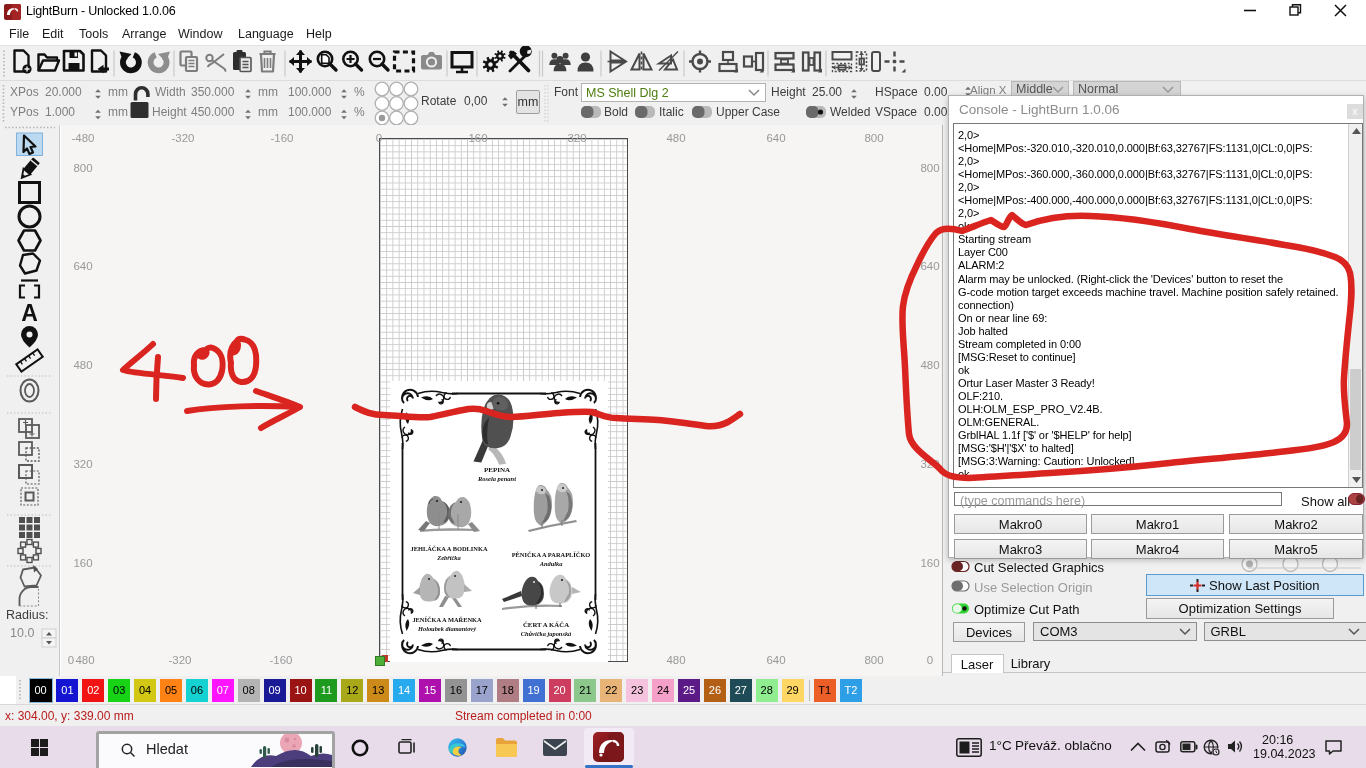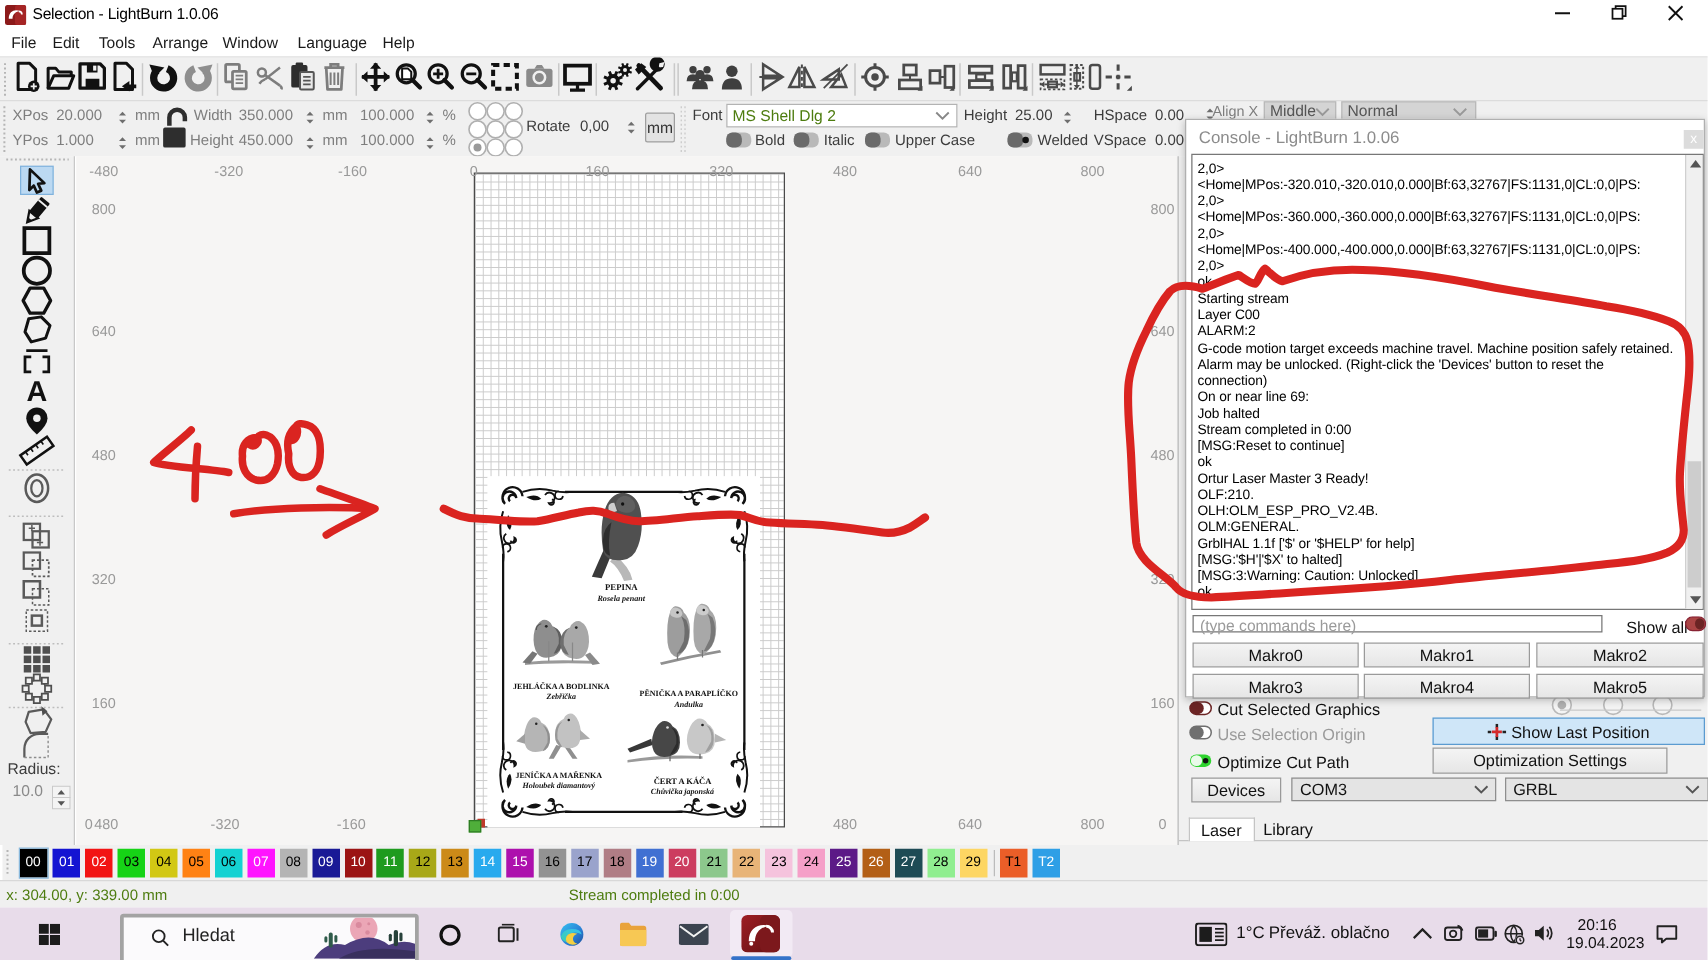--- a/index.html
+++ b/index.html
@@ -7,41 +7,41 @@
 #menubar{position:absolute;left:0;top:24px;width:1366px;height:21px;background:#fff;font-size:12.5px;color:#1a1a1a}
 .mi{position:absolute;top:3px}
 #tb1{position:absolute;left:0;top:45px;width:1366px;height:35px;background:#f0f0f0;border-top:1px solid #e3e3e3}
 #tb2{position:absolute;left:0;top:80px;width:1366px;height:45px;background:#f0f0f0;border-top:1px solid #dcdcdc}
 #leftpanel{position:absolute;left:0;top:125px;width:60px;height:551px;background:#f0f0f0;border-right:1px solid #c8c8c8}
 #canvas{position:absolute;left:61px;top:125px;width:881px;height:551px;background:#f6f5f4;overflow:hidden}
 #dock{position:absolute;left:942px;top:125px;width:424px;height:579px;background:#f0f0f0;border-left:1px solid #b9b9b9}
 #grid{position:absolute;left:317.5px;top:12.5px;width:249px;height:524px;background-image:linear-gradient(#cbcbcb 1px,transparent 1px),linear-gradient(90deg,#cbcbcb 1px,transparent 1px);background-size:6.225px 6.225px;background-color:#fff;border:1.5px solid #4a4a4a}
 #poster{position:absolute;left:329px;top:256px;width:218px;height:281px;background:#fff}
 .rul{position:absolute;color:#999;font-size:11.5px}
-#palette{position:absolute;left:2px;top:676px;width:942px;height:28px;background:#f0f0f0}
+#palette{position:absolute;left:16px;top:676px;width:942px;height:28px;background:#f0f0f0}
 .sw{position:absolute;top:3px;width:22px;height:23px;font-size:11px;text-align:center;line-height:23px}
-#statusbar{position:absolute;left:0;top:704px;width:1366px;height:22px;background:#f0f0f0;border-top:1px solid #d8d8d8;font-size:12px;color:#4d7c0f}
+#statusbar{position:absolute;left:0;top:704px;width:1366px;height:22px;background:#f0f0f0;border-top:1px solid #d8d8d8;font-size:12px;color:#b91c1c}
 #taskbar{position:absolute;left:0;top:726px;width:1366px;height:42px;background:#e8dcea}
 #console{position:absolute;left:948px;top:95px;width:416px;height:463px;background:#fff;border:1px solid #b0b0b0;box-shadow:0 2px 6px rgba(0,0,0,0.25)}
 .cline{white-space:pre}
 .btn{position:absolute;background:linear-gradient(#f4f4f4,#e6e6e6);border:1px solid #9a9a9a;font-size:13px;text-align:center;color:#111}
 </style></head>
 <body>
 
 <div class="abs" style="left:563px;top:0;width:48px;height:2.5px;background:#1d4f7c"></div>
 <div class="abs" style="left:611px;top:0;width:330px;height:2px;background:#e9e9e9"></div>
 
 <div id="titlebar">
   <svg class="abs" style="left:4px;top:4px" width="17" height="16" viewBox="0 0 17 16">
       <rect width="17" height="16" rx="2" fill="#8c1a1a"></rect>
       <rect x="8" width="9" height="16" rx="2" fill="#a52525"></rect>
       <path d="M3 11 C3 5 8 3 12 5 C9 5 6 7 6 11 Z" fill="#fff"></path>
       <path d="M11 5 a2.5 2.5 0 0 1 2.5 2.5" stroke="#fff" stroke-width="1.4" fill="none"></path>
     </svg>
-  <div class="abs" style="left:26px;top:4px;font-size:12.5px;letter-spacing:-0.2px;color:#000">Selection - LightBurn 1.0.06</div>
+  <div class="abs" style="left:26px;top:4px;font-size:12.5px;letter-spacing:-0.2px;color:#000">LightBurn - Unlocked 1.0.06</div>
   <svg class="abs" style="left:1240px;top:0" width="120" height="22" viewBox="0 0 120 22">
     <path d="M4 10.5 h12" stroke="#111" stroke-width="1.6"></path>
     <rect x="50" y="7" width="8" height="8" fill="none" stroke="#111" stroke-width="1.4"></rect>
     <path d="M52.5 7 v-2.2 h8 v8 h-2.3" fill="none" stroke="#111" stroke-width="1.4"></path>
     <path d="M95 5 l11 11 M106 5 l-11 11" stroke="#111" stroke-width="1.5"></path>
   </svg>
 </div>
 <div id="menubar">
   <span class="mi" style="left:9px">File</span>
   <span class="mi" style="left:42px">Edit</span>
@@ -845,22 +845,22 @@
 <div class="cline">&lt;Home|MPos:-320.010,-320.010,0.000|Bf:63,32767|FS:1131,0|CL:0,0|PS:</div>
 <div class="cline">2,0&gt;</div>
 <div class="cline">&lt;Home|MPos:-360.000,-360.000,0.000|Bf:63,32767|FS:1131,0|CL:0,0|PS:</div>
 <div class="cline">2,0&gt;</div>
 <div class="cline">&lt;Home|MPos:-400.000,-400.000,0.000|Bf:63,32767|FS:1131,0|CL:0,0|PS:</div>
 <div class="cline">2,0&gt;</div>
 <div class="cline">ok</div>
 <div class="cline">Starting stream</div>
 <div class="cline">Layer C00</div>
 <div class="cline">ALARM:2</div>
+<div class="cline">Alarm may be unlocked. (Right-click the 'Devices' button to reset the</div>
 <div class="cline">G-code motion target exceeds machine travel. Machine position safely retained.</div>
-<div class="cline">Alarm may be unlocked. (Right-click the 'Devices' button to reset the</div>
 <div class="cline">connection)</div>
 <div class="cline">On or near line 69:</div>
 <div class="cline">Job halted</div>
 <div class="cline">Stream completed in 0:00</div>
 <div class="cline">[MSG:Reset to continue]</div>
 <div class="cline">ok</div>
 <div class="cline">Ortur Laser Master 3 Ready!</div>
 <div class="cline">OLF:210.</div>
 <div class="cline">OLH:OLM_ESP_PRO_V2.4B.</div>
 <div class="cline">OLM:GENERAL.</div>

